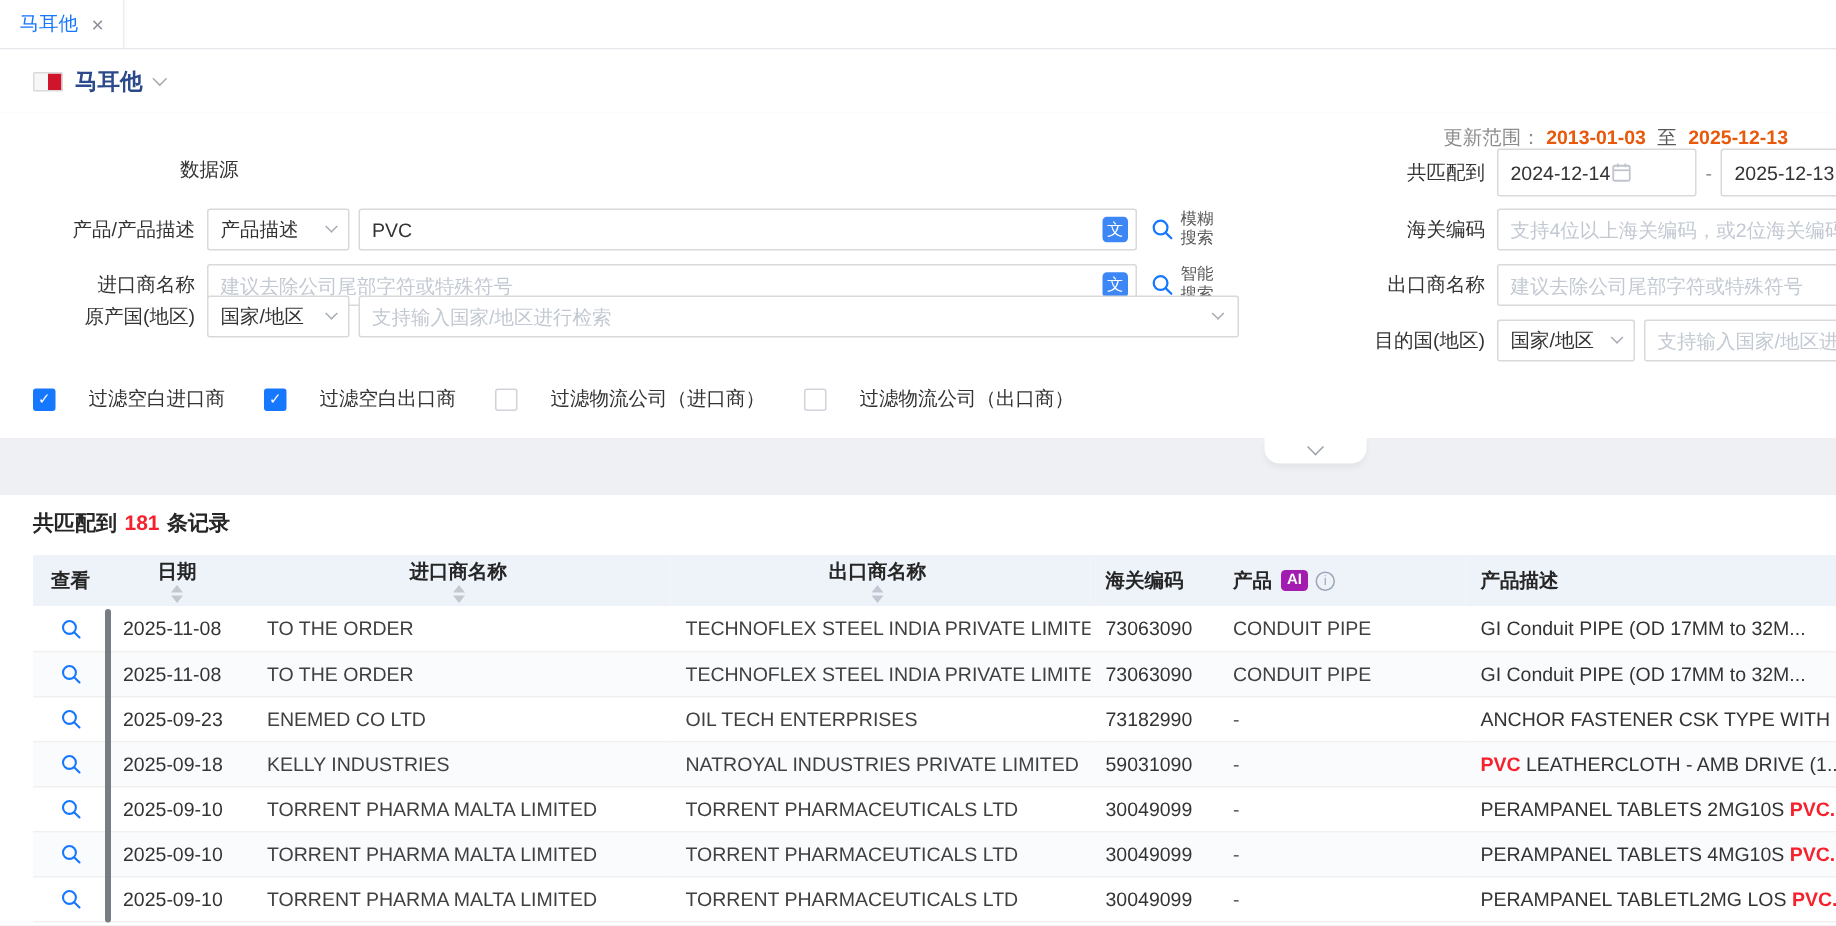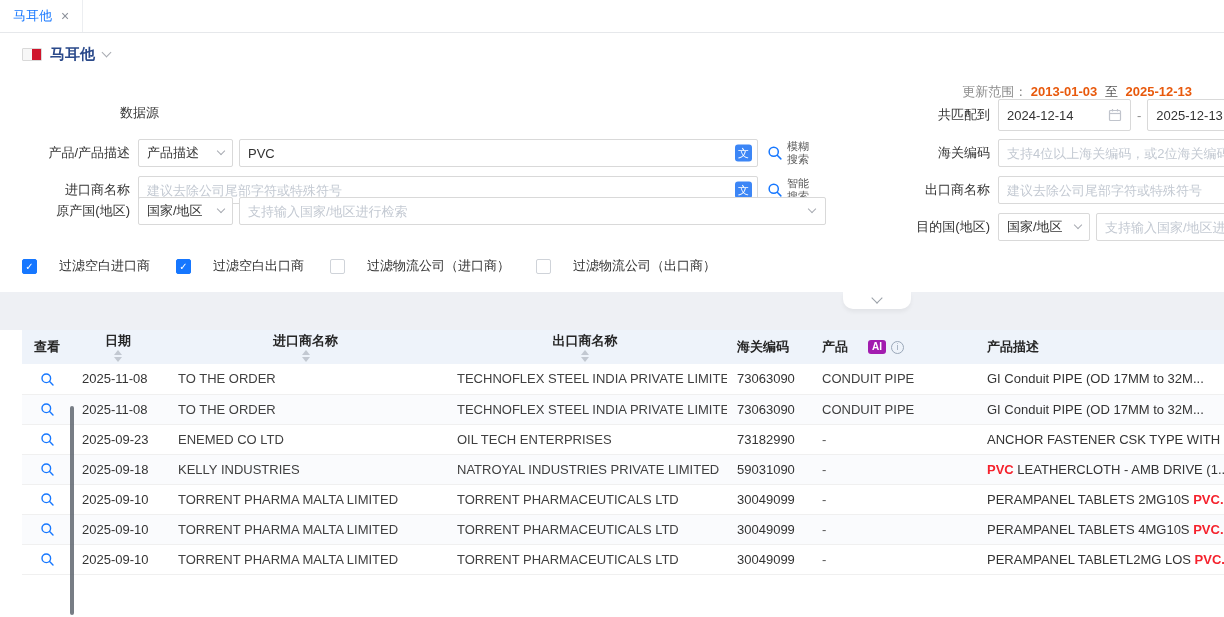--- a/index.html
+++ b/index.html
@@ -47,21 +47,21 @@
   .inp { height:28px; width:100%; border:1px solid #d9d9d9; border-radius:2px; padding:0 8px; font-size:13px; color:#333; outline:none; background:#fff; font-family:inherit; }
   .inp::placeholder { color:#c3c9d2; }
   .input-wrap { position:relative; display:flex; align-items:center; }
   .input-wrap .inp { padding-right:30px; }
   .trans-icon { position:absolute; right:6px; top:50%; transform:translateY(-50%); width:17px; height:17px; background:#3c86f6; color:#fff; font-size:11px; border-radius:3px; display:flex; align-items:center; justify-content:center; cursor:pointer; }
   .arr-in { position:absolute; right:11px; top:50%; margin-top:-5px; width:6px; height:6px; }
 
   .search-ctl { display:flex; align-items:center; gap:4px; margin-left:9px; cursor:pointer; flex:none; }
   .search-ctl .txt { font-size:11px; color:#595959; line-height:1.2; white-space:nowrap; }
 
-  .date-box { width:133px; height:16px; border:1px solid #d9d9d9; border-radius:2px; background:#fff; display:flex; align-items:center; justify-content:space-between; padding:15px 8px; color:#333; flex:none; cursor:pointer; }
+  .date-box { width:133px; height:16px; border:1px solid #d9d9d9; border-radius:2px; background:#fff; display:flex; align-items:center; padding:15px 8px; color:#333; flex:none; cursor:pointer; }
   .date-to { width:140px; }
   .date-sep { margin:0 6px; color:#8c8c8c; }
 
   .cb-row { position:absolute; top:182px; left:22px; display:flex; gap:26px; align-items:center; }
   .cb-item { display:flex; align-items:center; cursor:pointer; }
   .cb-box { width:15px; height:15px; border:1px solid #cfd3d9; border-radius:2px; background:#fff; display:inline-flex; align-items:center; justify-content:center; font-size:10px; color:#fff; flex:none; }
   .cb-box.checked { background:#1677ff; border-color:#1677ff; }
   .cb-label { margin-left:22px; color:#333; }
 
   .collapse-tab { position:absolute; left:843px; bottom:-17px; width:68px; height:17px; background:#fff; border-radius:0 0 10px 10px; display:flex; align-items:center; justify-content:center; box-shadow:0 3px 4px rgba(0,0,0,0.05); cursor:pointer; }
@@ -74,21 +74,21 @@
 
   table { margin-left:22px; border-collapse:collapse; table-layout:fixed; width:1405px; }
   thead th { background:#eef3fa; height:34px; font-size:13px; color:#262626; text-align:left; padding:0 0 0 10px; font-weight:bold; }
   .th-flex { display:flex; align-items:center; }
   .th-view { padding:0; }
   .th-view .th-flex { justify-content:center; }
   th.sortable .th-flex { justify-content:space-between; padding-right:14px;flex-direction:column; }
   .carets { display:flex; flex-direction:column; gap:2px; cursor:pointer; }
   .caret-up { width:0; height:0; border-left:4px solid transparent; border-right:4px solid transparent; border-bottom:5px solid #c2c8d1; }
   .caret-down { width:0; height:0; border-left:4px solid transparent; border-right:4px solid transparent; border-top:5px solid #c2c8d1; }
-  .ai-badge { background:#a21caf; color:#fff; font-size:10px; font-weight:bold; border-radius:3px; padding:1px 4px; margin-left:20px; line-height:1.2; }
+  .ai-badge { background:#a21caf; color:#fff; font-size:10px; font-weight:bold; border-radius:3px; padding:1px 4px; margin-left:6px; line-height:1.2; }
   .info-icon { width:13px; height:13px; border:1px solid #9aa7b8; border-radius:50%; color:#9aa7b8; font-size:9px; font-weight:normal; display:inline-flex; align-items:center; justify-content:center; margin-left:5px; cursor:pointer; }
 
   tbody td { height:30px; font-size:13px; color:#333; border-bottom:1px solid #f0f0f0; padding:0 10px; white-space:nowrap; overflow:hidden; background:#fff; }
   tbody tr:nth-child(even) td { background:#fafbfd; }
   .td-view { text-align:center; padding:0; }
   .mag-btn { display:inline-flex; align-items:center; justify-content:center; cursor:pointer; vertical-align:middle; }
   .cell-link { color:#404040; cursor:pointer; }
   .dash { color:#595959; }
   .hl { color:#f5222d; font-weight:bold; }
 
@@ -237,20 +237,23 @@
           <span class="cb-label">过滤物流公司（出口商）</span>
         </label>
       </div>
 
     <div class="collapse-tab">
       <span class="arr arr-lg"></span>
     </div>
   </div>
 
   <div class="results-card">
+    <div class="match-line">
+      <span>共匹配到</span><span class="count">181</span><span>条记录</span>
+    </div>
 
     <table>
       <colgroup>
         <col style="width:50px">
           <col style="width:96px">
           <col style="width:279px">
           <col style="width:280px">
           <col style="width:85px">
           <col style="width:165px">
           <col style="width:450px">

